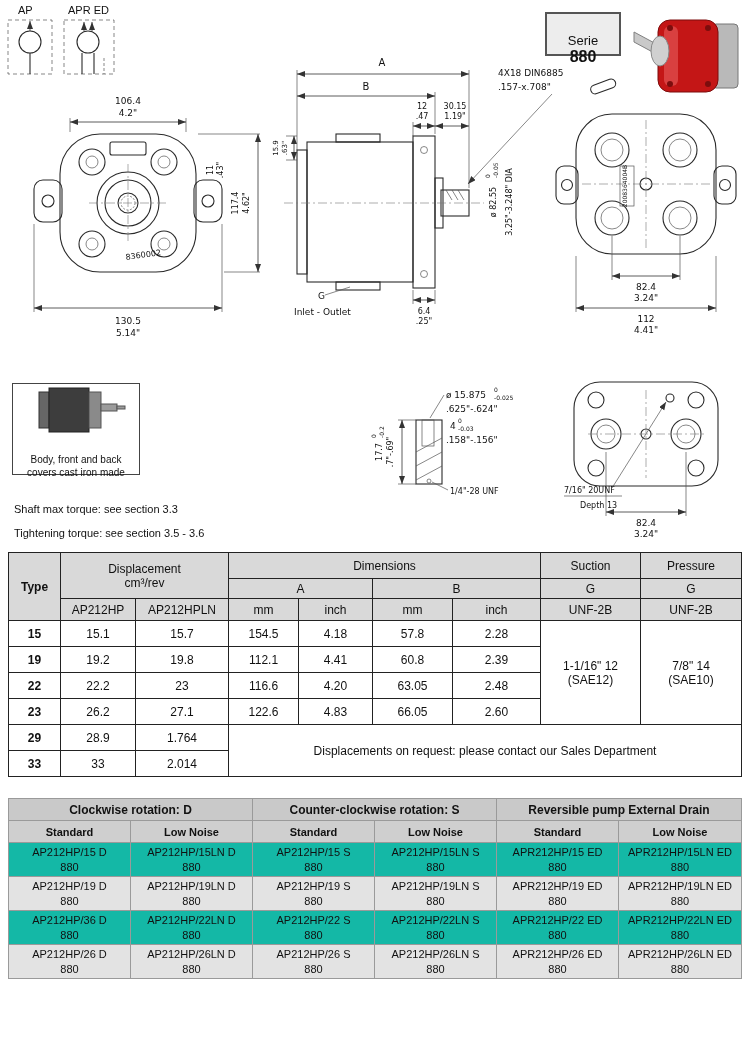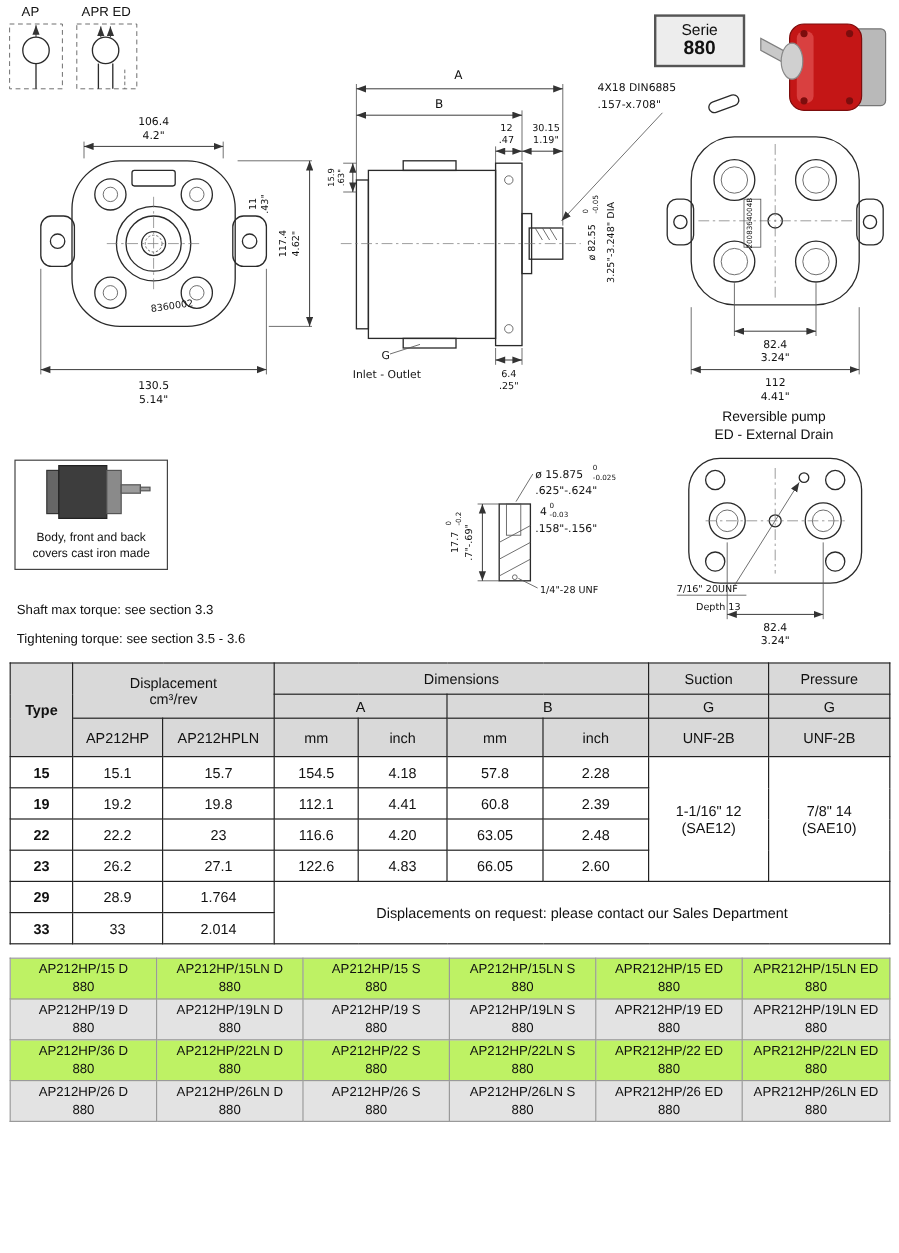--- a/index.html
+++ b/index.html
@@ -9,43 +9,43 @@
   .abs { position:absolute; }
   .lbl { position:absolute; font-size:11px; color:#111; }
   svg { overflow:visible; }
   svg text { font-family:"DejaVu Sans",sans-serif; fill:#111; }
   .t6{font-size:6px}.t7{font-size:7px}.t8{font-size:8px}.t9{font-size:9px}.t10{font-size:10px}
   .ln{stroke:#2a2a2a;stroke-width:1.1;fill:none}
   .lt{stroke:#555;stroke-width:0.7;fill:none}
   .cl{stroke:#777;stroke-width:0.6;fill:none;stroke-dasharray:9 3 2 3}
   .dm{stroke:#333;stroke-width:0.8;fill:none}
   .serie-box{position:absolute;left:545px;top:12px;width:76px;height:44px;border:2px solid #555;
-             background:#ededed;text-align:center;padding-top:3px}
+             background:#ededed;text-align:center;padding-top:19px}
   .serie-box .s1{font-size:13px}
   .serie-box .s2{font-size:16px;font-weight:bold}
   .cast-box{position:absolute;left:12px;top:383px;width:128px;height:92px;border:1px solid #444;background:#fff}
-  .cast-box .cap{font-size:10px;text-align:center;line-height:1.3;margin-top:1px}
+  .cast-box .cap{font-size:10px;text-align:center;line-height:1.3;margin-top:13px}
   .rev-title{position:absolute;left:553px;top:341px;width:184px;text-align:center;font-size:11.5px;line-height:1.3}
   .note{position:absolute;font-size:11px;color:#111}
   .tbl-wrap{position:absolute;left:8px}
   table{border-collapse:collapse;table-layout:fixed}
   .dim-table{width:733px}
   .dim-table th,.dim-table td{border:1px solid #222;font-size:12px;text-align:center;vertical-align:middle;padding:1px 2px}
   .dim-table th{background:#d9d9d9;font-weight:normal}
   .dim-table .typ{font-weight:bold}
   .dim-table th.typh{font-weight:bold}
   .dim-table tr.hr1 th{height:26px}
   .dim-table tr.hr2 th{height:20px}
-  .dim-table tr.hr3 th{height:32px}
+  .dim-table tr.hr3 th{height:22px}
   .dim-table tr.dr td{height:26px;background:#fff}
   .model-table{width:733px}
   .model-table th,.model-table td{border:1px solid #9a9a9a;font-size:11px;text-align:center;vertical-align:middle;padding:1px 2px}
   .model-table tr.grp th{background:#c9c9c9;height:22px;font-weight:bold;font-size:12px}
   .model-table tr.sub th{background:#cfcfcf;height:22px;font-weight:bold}
-  .model-table tr.mr td{height:34px;background:#bef264;line-height:1.35}
+  .model-table tr.mr td{height:34px;background:#14b8a6;line-height:1.35}
   .model-table tr.mr.alt td{background:#e3e3e3}
 </style>
 </head>
 <body>
 
 <div class="page">
 
   <svg width="0" height="0" style="position:absolute" aria-hidden="true">
     <defs>
       <marker id="arrE" markerWidth="10" markerHeight="8" refX="8" refY="3" orient="auto" markerUnits="userSpaceOnUse">
@@ -251,24 +251,20 @@
     <text x="74" y="30" class="t9">.625"-.624"</text>
     <text x="78" y="47" class="t9">4</text>
     <text x="86" y="41" class="t6">0</text>
     <text x="86" y="49" class="t6">-0.03</text>
     <text x="74" y="61" class="t9">.158"-.156"</text>
     <line x1="72" y1="13" x2="58" y2="36" class="lt"></line>
     <text x="78" y="112" class="t8">1/4"-28 UNF</text>
     <line x1="76" y1="108" x2="60" y2="100" class="lt"></line>
   </svg>
 
-  <div class="rev-title">
-    <div>Reversible pump</div>
-    <div>ED - External Drain</div>
-  </div>
   <svg class="abs" style="left:548px;top:374px" width="200" height="166" viewBox="0 0 200 166">
     <rect x="26" y="8" width="144" height="104" rx="26" class="ln"></rect>
     <circle cx="48" cy="26" r="8" class="ln"></circle>
     <circle cx="148" cy="26" r="8" class="ln"></circle>
     <circle cx="48" cy="94" r="8" class="ln"></circle>
     <circle cx="148" cy="94" r="8" class="ln"></circle>
     <circle cx="58" cy="60" r="15" class="ln"></circle>
       <circle cx="58" cy="60" r="9" class="lt"></circle>
     <circle cx="138" cy="60" r="15" class="ln"></circle>
       <circle cx="138" cy="60" r="9" class="lt"></circle>
@@ -393,20 +389,33 @@
     <table class="model-table">
       <colgroup>
         <col style="width:122px">
           <col style="width:122px">
           <col style="width:122px">
         <col style="width:122px">
           <col style="width:122px">
           <col style="width:123px">
       </colgroup>
       <tbody>
+          <tr class="grp">
+        <th colspan="2">Clockwise rotation: D</th>
+        <th colspan="2">Counter-clockwise rotation: S</th>
+        <th colspan="2">Reversible pump External Drain</th>
+      </tr>
+      <tr class="sub">
+        <th>Standard</th>
+        <th>Low Noise</th>
+        <th>Standard</th>
+        <th>Low Noise</th>
+        <th>Standard</th>
+        <th>Low Noise</th>
+      </tr>
       <tr class="mr">
         <td>
               <div>AP212HP/15 D</div>
               <div>880</div>
             </td>
         <td>
               <div>AP212HP/15LN D</div>
               <div>880</div>
             </td>
         <td>

